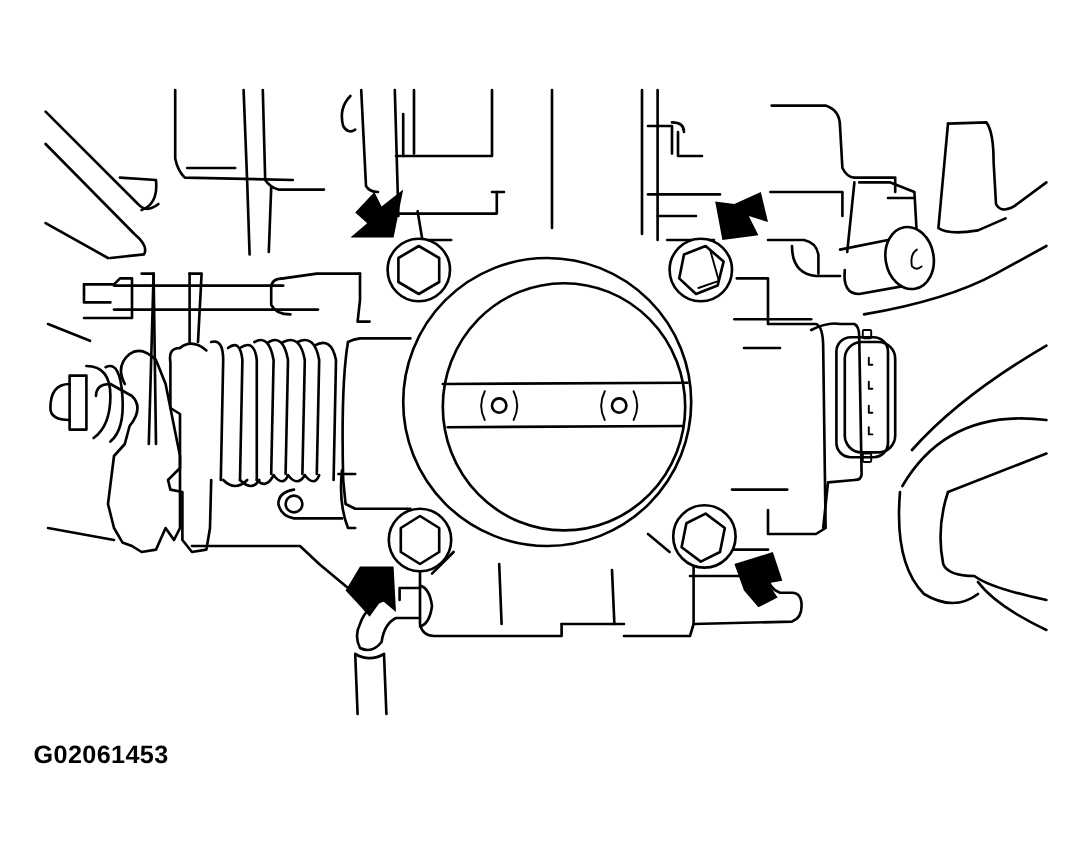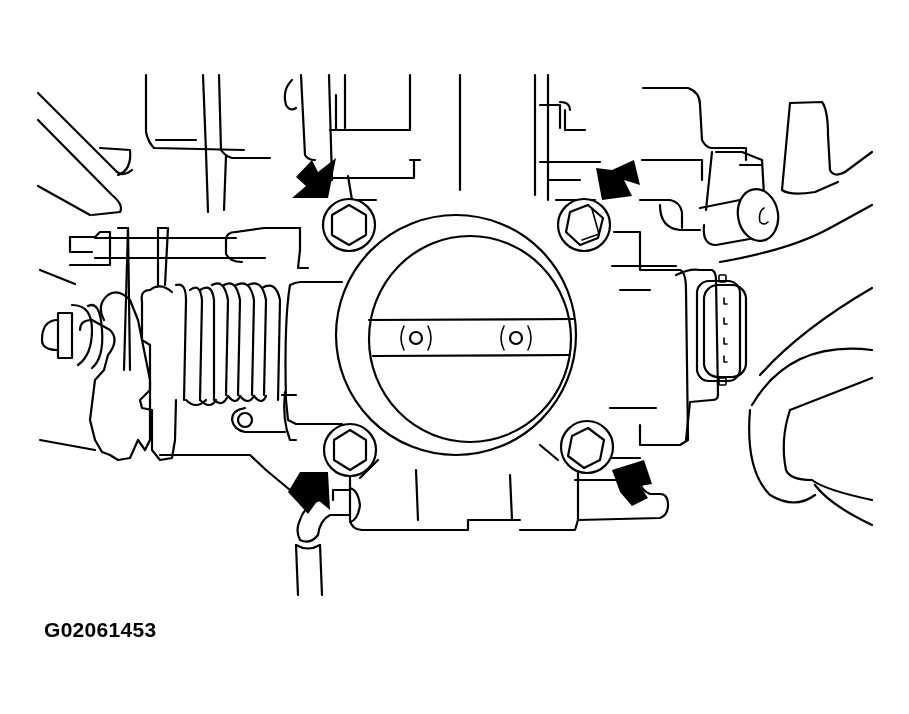--- a/index.html
+++ b/index.html
@@ -4,21 +4,21 @@
   <style>
     html, body { margin: 0; padding: 0; background: #ffffff; }
     body { width: 909px; height: 714px; position: relative; overflow: hidden; }
     .diagram { position: absolute; left: 0; top: 0; width: 909px; height: 714px; }
     .diagram svg { position: absolute; left: 0; top: 0; }
     .ln { fill: none; stroke: #000; stroke-width: 2.2; stroke-linecap: round; stroke-linejoin: round; }
     .thin { stroke-width: 1.6; }
     .fillw { fill: #fff; }
     .arrow { fill: #000; stroke: none; }
     .figure-id {
-      position: absolute; left: 44px; top: 618px;
+      position: absolute; left: 28px; top: 618px;
       font-family: "Liberation Sans", sans-serif; font-weight: bold;
       font-size: 21px; color: #000; letter-spacing: 0.3px;
     }
   </style>
 </head>
 <body>
 
 <div class="diagram">
   <svg width="909" height="714" viewBox="0 0 909 714">
 

